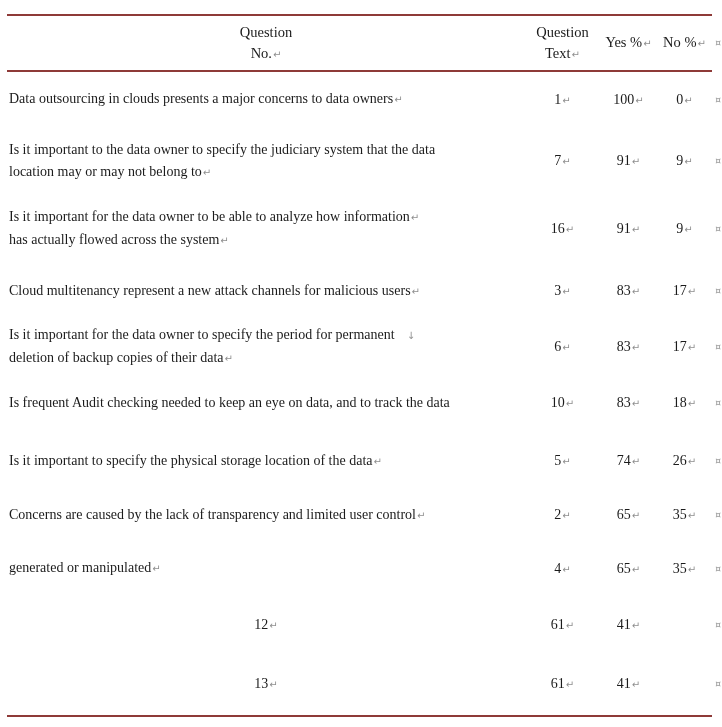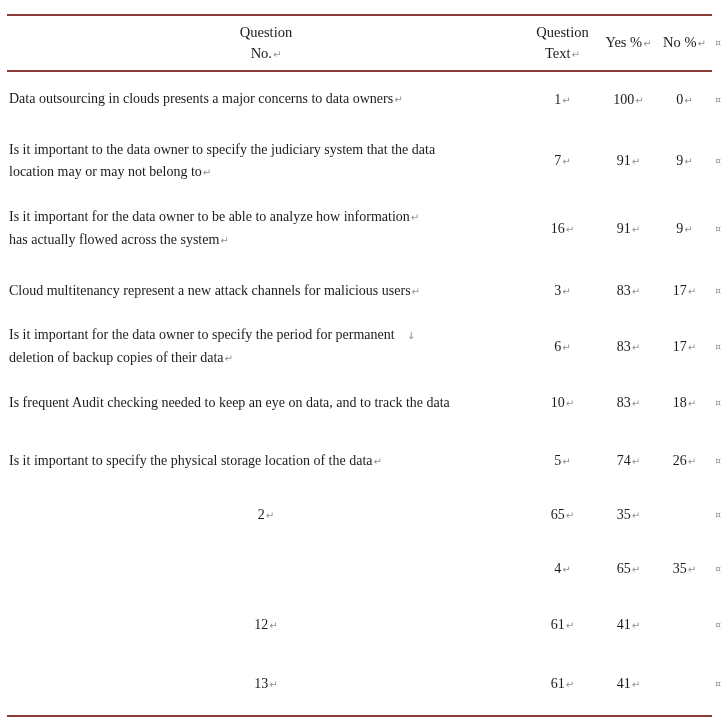--- a/index.html
+++ b/index.html
@@ -165,27 +165,31 @@
       <div class="row">
     <div class="qcell">
           <div class="qline"><span>Is it important to specify the physical storage location of the data</span><span class="mark">↵</span></div>
         </div>
     <div class="numcell"><span class="val">5</span><span class="mark cellmark">↵</span></div>
     <div class="numcell"><span class="val">74</span><span class="mark cellmark">↵</span></div>
     <div class="numcell"><span class="val">26</span><span class="mark cellmark">↵</span></div>
     <span class="rowend">¤</span>
   </div>
       <div class="row">
+    <div class="qcell">
+          <div class="qline"><span>Concerns are caused by the lack of transparency and limited user control</span><span class="mark">↵</span></div>
+        </div>
     <div class="numcell"><span class="val">2</span><span class="mark cellmark">↵</span></div>
     <div class="numcell"><span class="val">65</span><span class="mark cellmark">↵</span></div>
     <div class="numcell"><span class="val">35</span><span class="mark cellmark">↵</span></div>
     <span class="rowend">¤</span>
   </div>
       <div class="row">
     <div class="qcell">
+          <div class="qline"><span>generated or manipulated</span><span class="mark">↵</span></div>
         </div>
     <div class="numcell"><span class="val">4</span><span class="mark cellmark">↵</span></div>
     <div class="numcell"><span class="val">65</span><span class="mark cellmark">↵</span></div>
     <div class="numcell"><span class="val">35</span><span class="mark cellmark">↵</span></div>
     <span class="rowend">¤</span>
   </div>
       <div class="row">
     <div class="numcell"><span class="val">12</span><span class="mark cellmark">↵</span></div>
     <div class="numcell"><span class="val">61</span><span class="mark cellmark">↵</span></div>
     <div class="numcell"><span class="val">41</span><span class="mark cellmark">↵</span></div>

